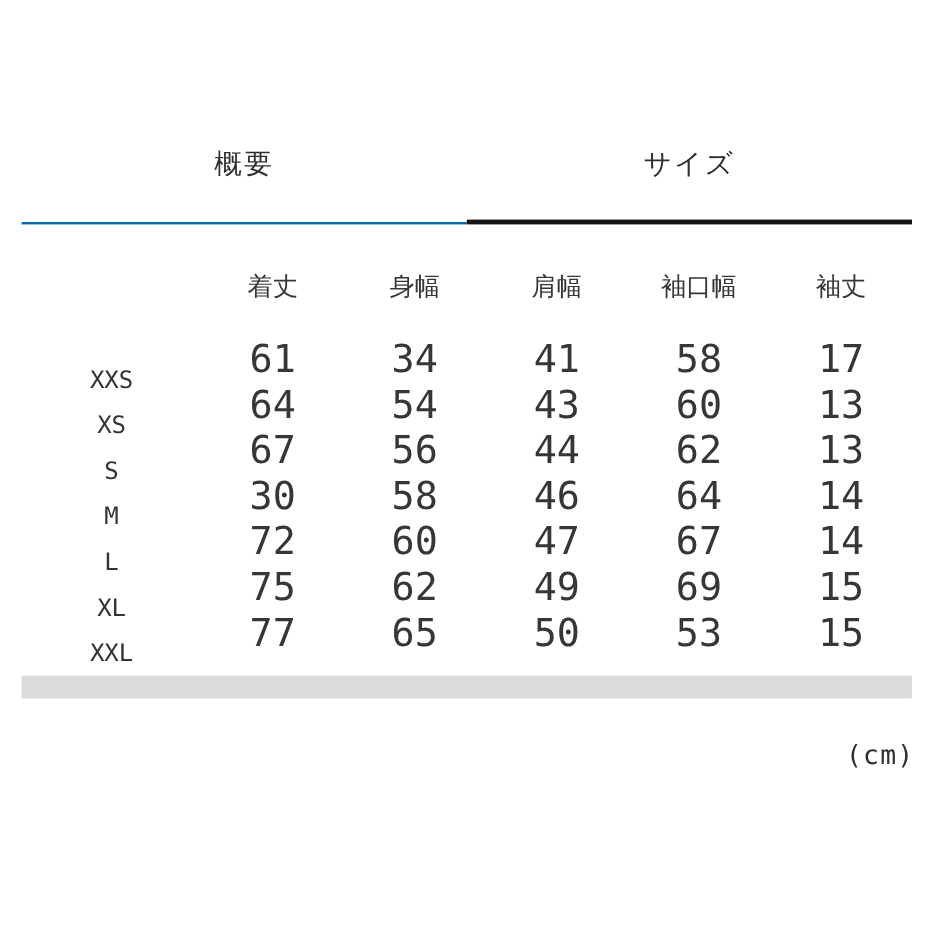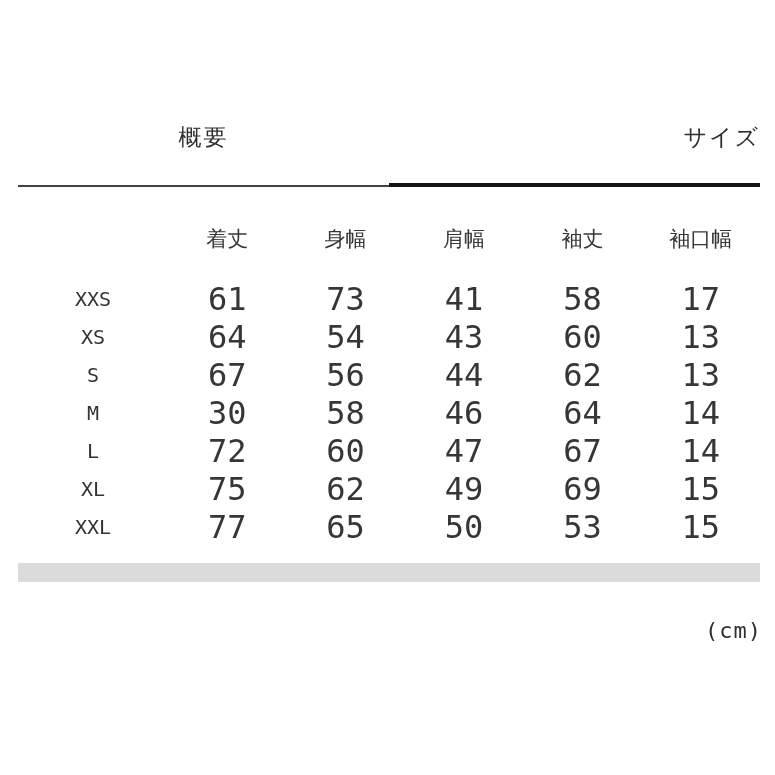--- a/index.html
+++ b/index.html
@@ -20,27 +20,26 @@
     display: flex;
   }
   .tab {
     flex: 1;
     text-align: center;
     font-size: 23px;
     line-height: 34px;
     letter-spacing: 2px;
     color: #2e2e2e;
     padding-bottom: 29px;
-    border-bottom: 2px solid #404040;
+    border-bottom: 2px solid #0369a1;
     cursor: pointer;
   }
   .tab.active {
     border-bottom: 4px solid #141414;
     padding-bottom: 29px;
-    text-align: right;
   }
 
   
   .size-table {
     position: absolute;
     left: 18px; top: 222px;
     width: 742px;
   }
   .thead, .trow { display: flex; }
   .thead {
@@ -58,20 +57,21 @@
     flex: 1;
     text-align: center;
     font-size: 32px;
     color: #363636;
   }
   .label-col {
     flex: 0 0 150px;
     width: 150px;
     font-size: 20px;
     color: #333333;
+    margin-top: 17px;
   }
   .thead .cell { font-size: 21px; }
 
   
   .hscrollbar {
     position: absolute;
     left: 18px; top: 563px;
     width: 742px; height: 19px;
     background: #dbdbdb;
     border-radius: 1px;
@@ -100,28 +100,28 @@
     <span>サイズ</span>
   </div>
 </div>
 
 <div class="size-table">
   <div class="thead">
     <div class="cell label-col"></div>
     <div class="cell">着丈</div>
     <div class="cell">身幅</div>
     <div class="cell">肩幅</div>
+    <div class="cell">袖口幅</div>
     <div class="cell">袖丈</div>
-    <div class="cell">袖口幅</div>
   </div>
 
   <div class="trow">
     <div class="cell label-col">XXS</div>
     <div class="cell">61</div>
-    <div class="cell">73</div>
+    <div class="cell">34</div>
     <div class="cell">41</div>
     <div class="cell">58</div>
     <div class="cell">17</div>
   </div>
 
   <div class="trow">
     <div class="cell label-col">XS</div>
     <div class="cell">64</div>
     <div class="cell">54</div>
     <div class="cell">43</div>

